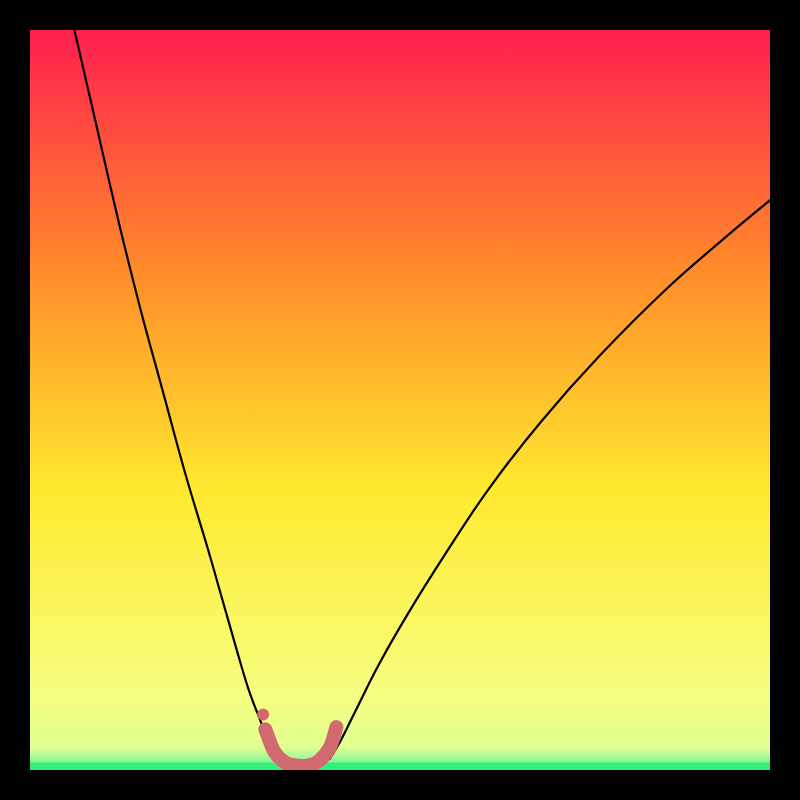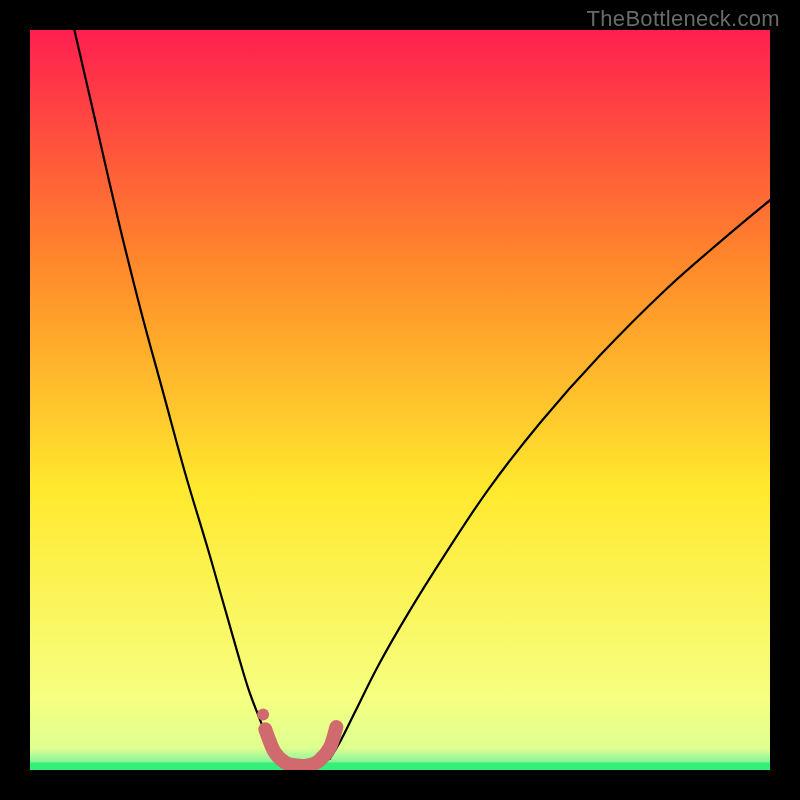--- a/index.html
+++ b/index.html
@@ -33,21 +33,20 @@
     font-size: 22px;
     font-weight: 500;
     letter-spacing: 0.3px;
   }
   svg { display: block; }
 </style>
 </head>
 <body>
 
 <div class="outer">
-  <div class="watermark">TheBottleneck.com</div>
   <div class="plot">
     <svg id="chart-svg" width="740" height="740" viewBox="0 0 740 740" preserveAspectRatio="none">
         <defs>
           <linearGradient id="bg" x1="0" y1="0" x2="0" y2="1">
             <stop offset="0%" stop-color="#ff1f4f"></stop>
             <stop offset="32%" stop-color="#ff8a2a"></stop>
             <stop offset="62%" stop-color="#ffe92e"></stop>
             <stop offset="90%" stop-color="#f6ff80"></stop>
             <stop offset="97%" stop-color="#dfff90"></stop>
             <stop offset="98.5%" stop-color="#9cf79a"></stop>

